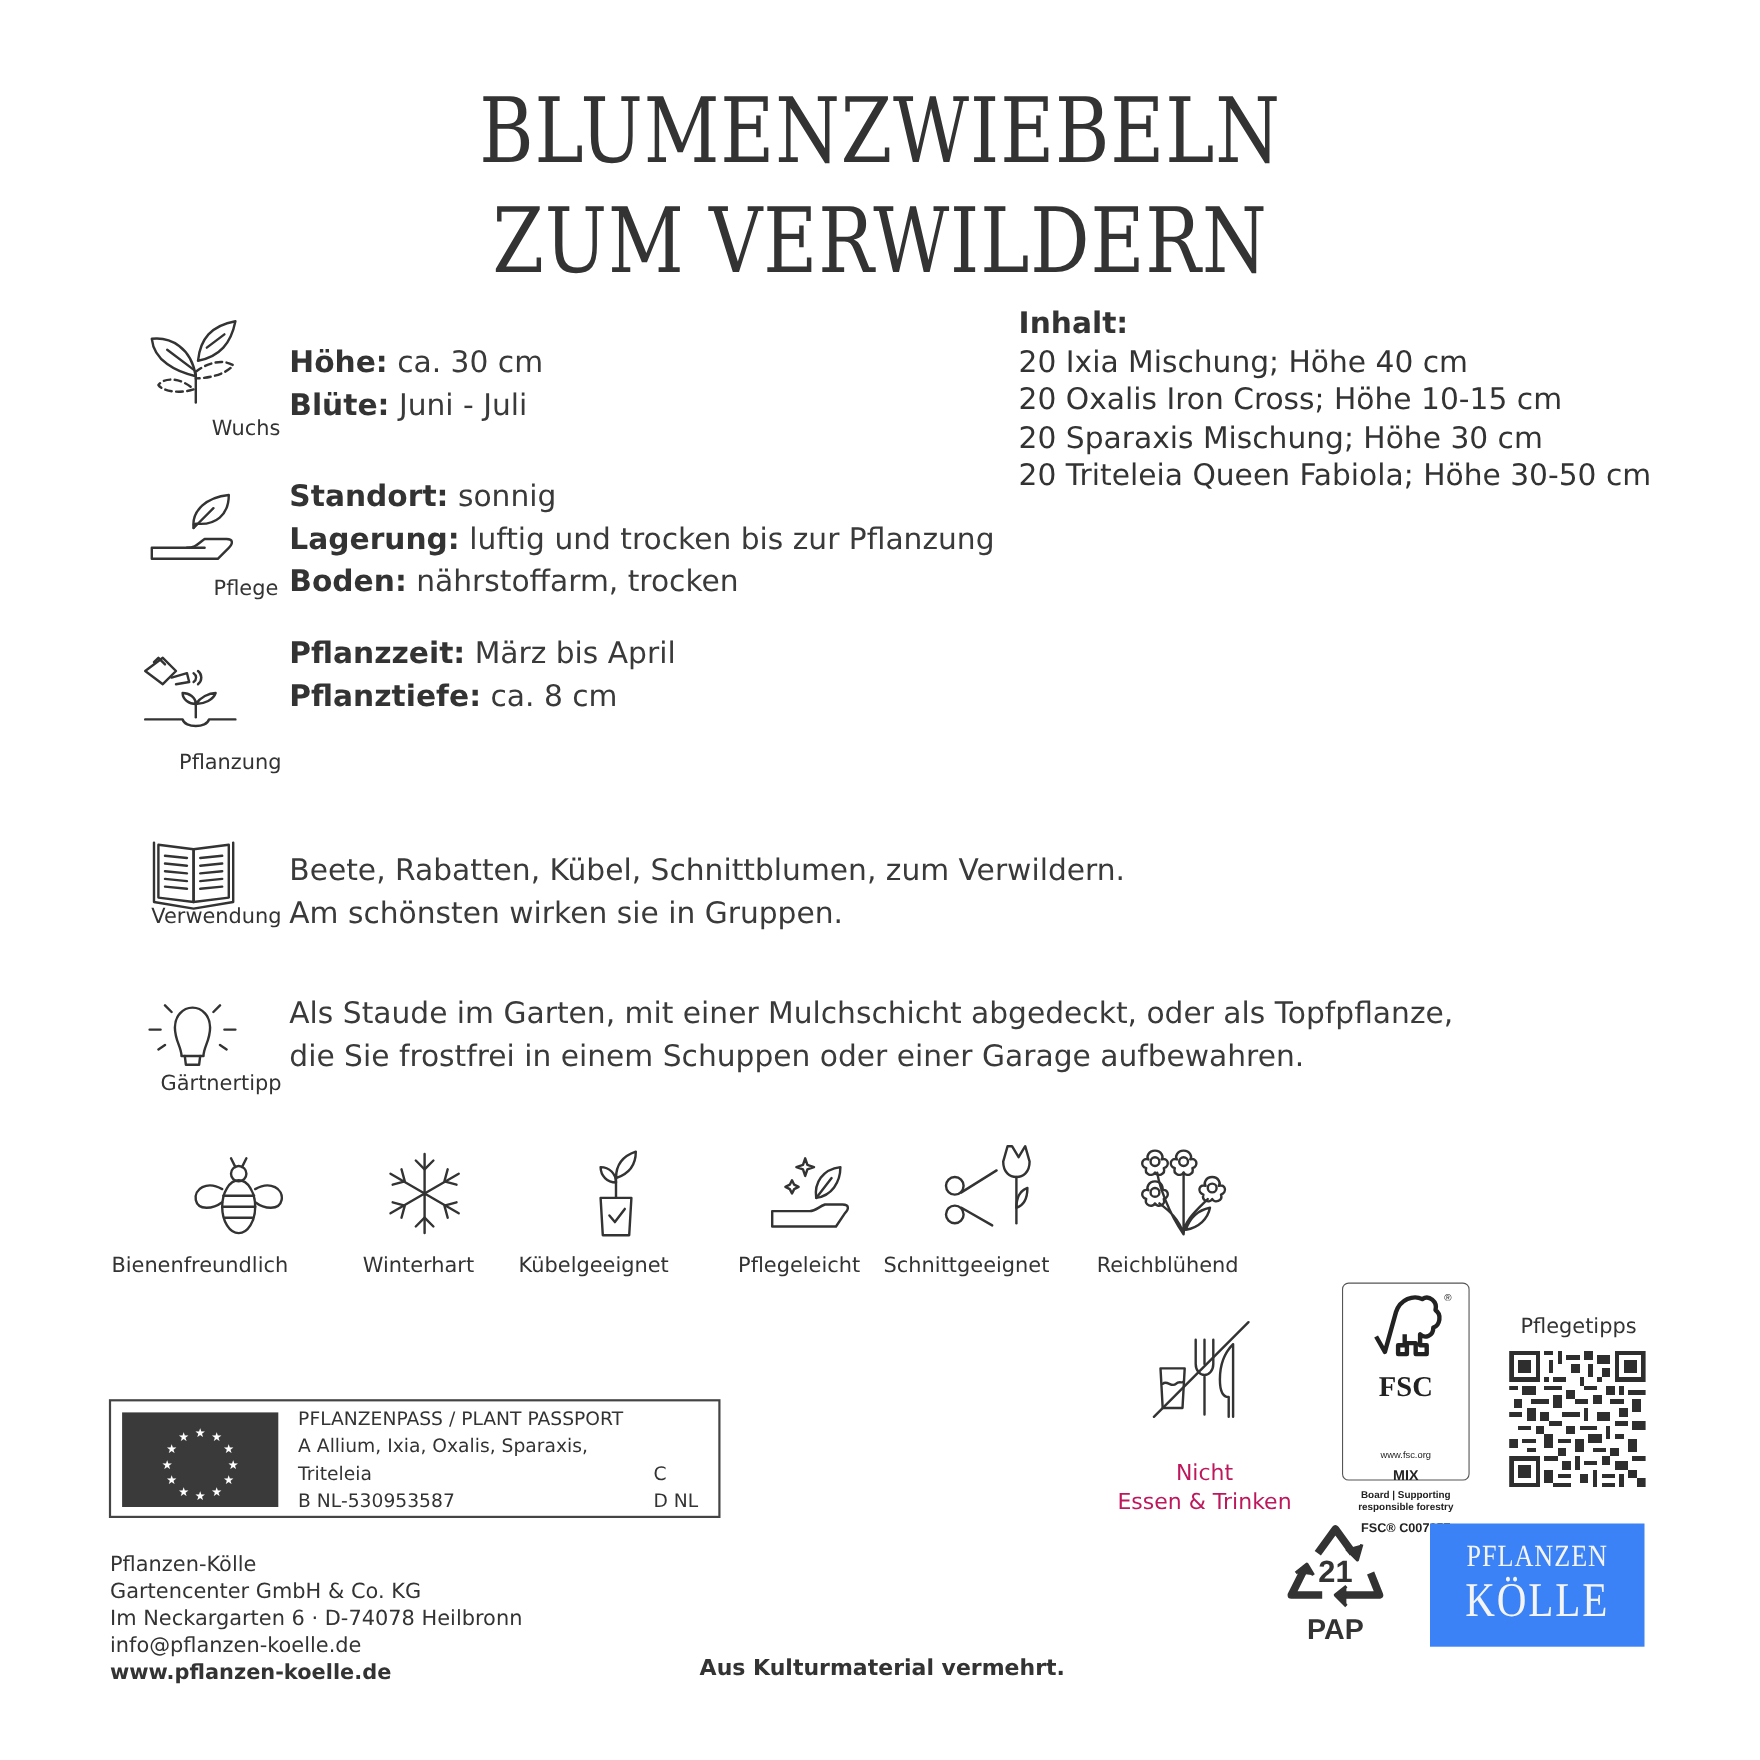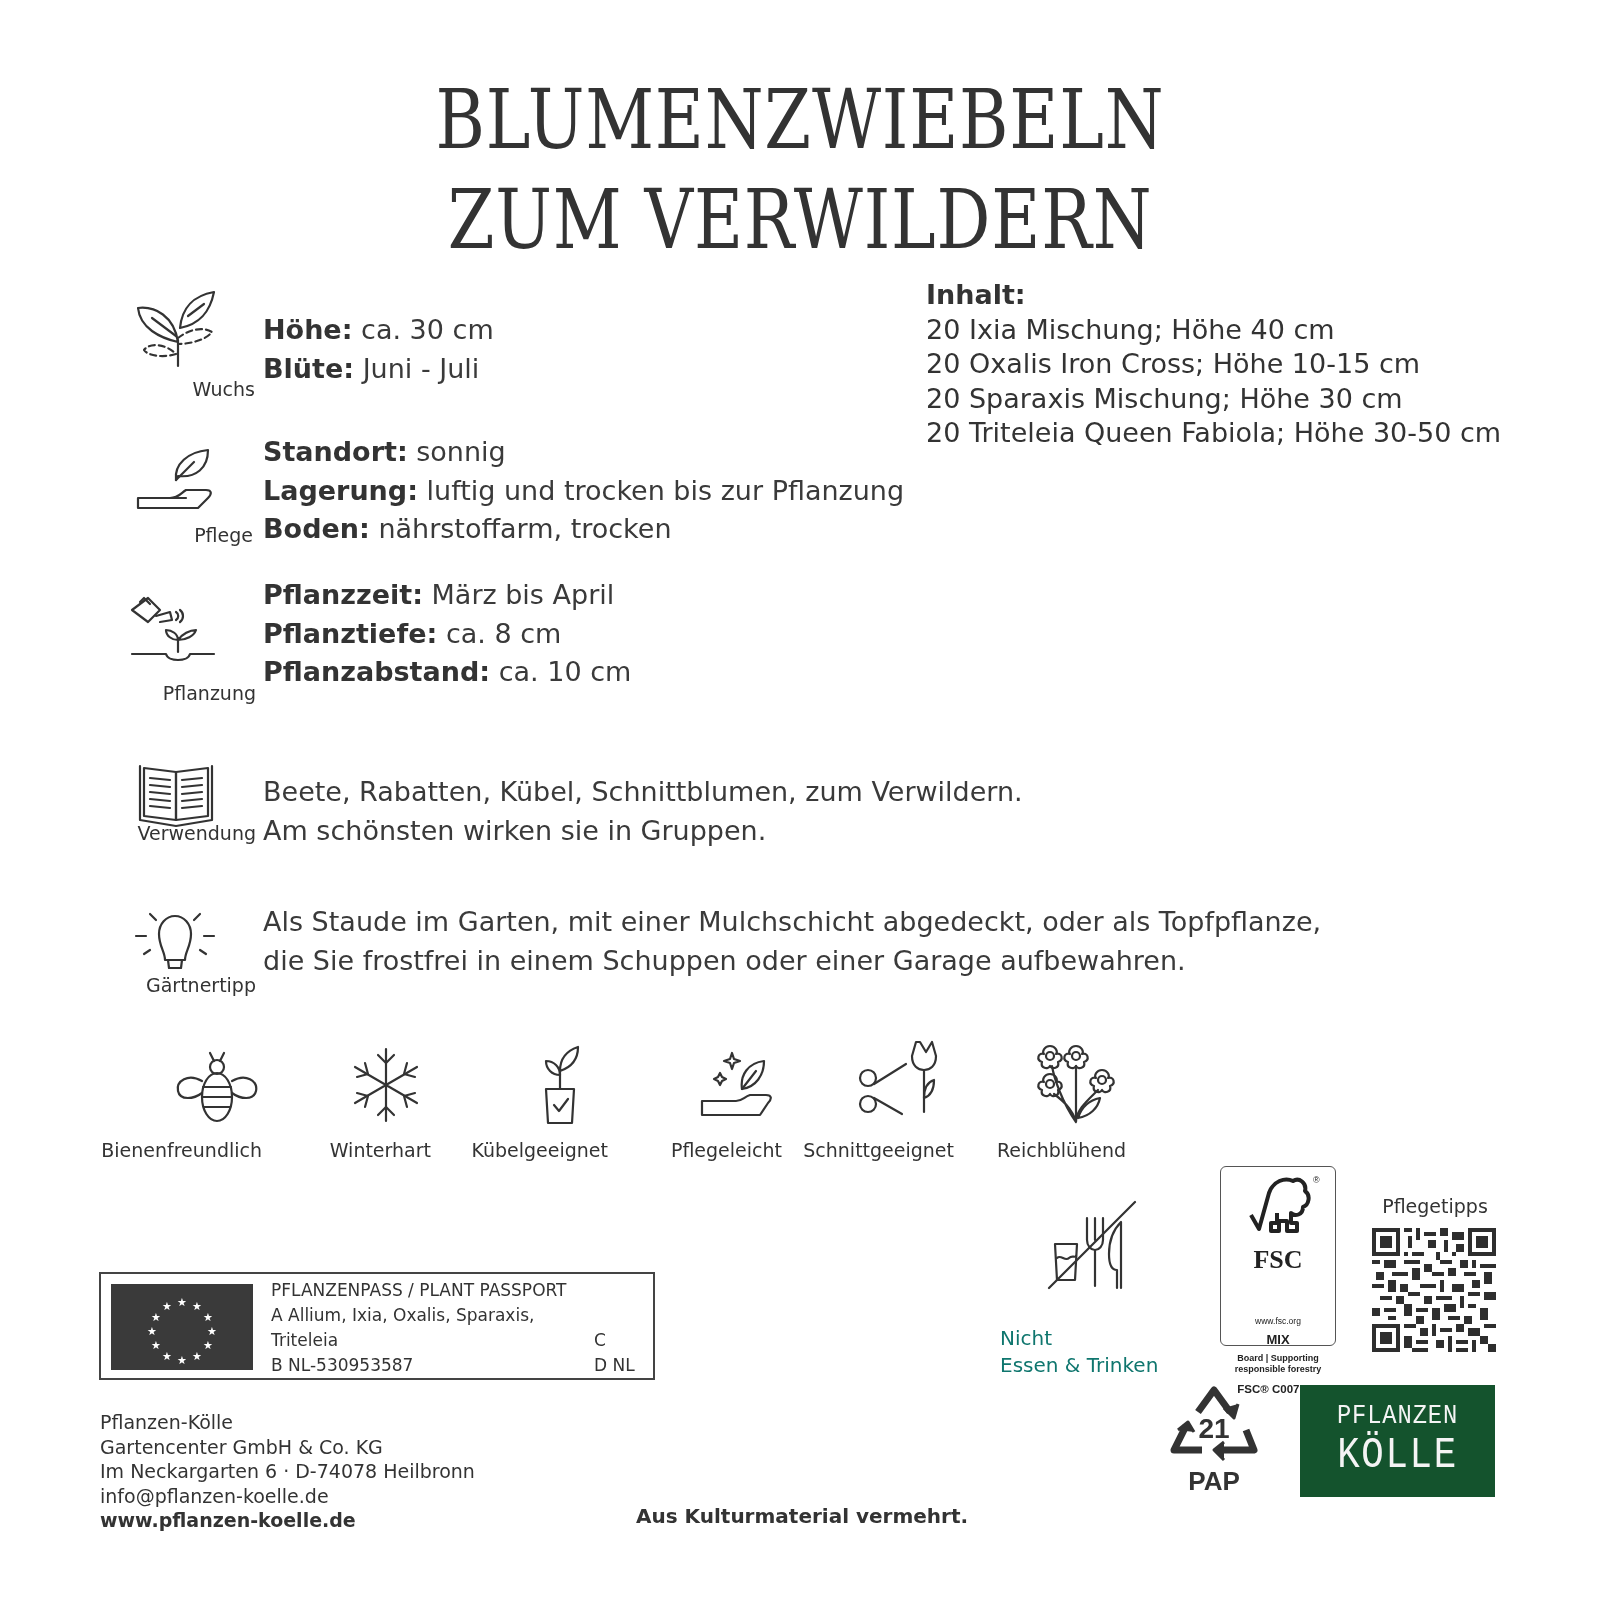--- a/index.html
+++ b/index.html
@@ -15,32 +15,32 @@
   .inhalt .h{font-weight:bold;}
   .feat{width:170px;text-align:right;}
   .feat .lbl{font-size:19px;color:#333;margin-top:10px;white-space:nowrap;}
   .passport{left:99px;top:1272px;width:556px;height:108px;border:2px solid #444;box-sizing:border-box;}
   .passport .flag{position:absolute;left:10px;top:10px;width:142px;height:86px;background:#3a3a3a;}
   .passport .txt{position:absolute;left:170px;top:4px;font-size:17px;line-height:25px;color:#333;}
   .passport .cd{position:absolute;left:493px;top:54px;font-size:17px;line-height:25px;color:#333;}
   .addr{left:100px;top:1410px;font-size:19px;line-height:24.5px;color:#333;}
   .addr .bold{font-weight:bold;}
   .kultur{left:636px;top:1504px;font-size:20px;font-weight:bold;color:#333;}
-  .nicht{left:1000px;top:1325px;width:190px;font-size:20px;line-height:27px;color:#0f766e;}
+  .nicht{left:1000px;top:1325px;width:190px;text-align:center;font-size:20px;line-height:27px;color:#be185d;}
   .fsc{left:1220px;top:1166px;width:116px;height:180px;border:1.5px solid #555;border-radius:6px;box-sizing:border-box;text-align:center;font-family:"Liberation Sans",sans-serif;color:#222;}
   .fsc .name{font-family:"Liberation Serif",serif;font-weight:bold;font-size:26px;line-height:22px;margin-top:2px;}
   .fsc .url{font-size:8.5px;line-height:12px;margin-top:44px;}
   .fsc .mix{font-weight:bold;font-size:13px;line-height:18px;margin-top:4px;}
   .fsc .sup{font-weight:bold;font-size:9px;line-height:11px;margin-top:4px;}
   .fsc .code{font-weight:bold;font-size:11.5px;line-height:16px;margin-top:6px;}
   .qrlabel{left:1370px;top:1195px;width:130px;text-align:center;font-size:19px;color:#333;}
   .qr{left:1372px;top:1228px;width:124px;height:124px;}
   .recycle{left:1168px;top:1384px;width:92px;height:112px;}
   .recycle .pap{position:absolute;left:0;top:82px;width:92px;text-align:center;font-family:"Liberation Sans",sans-serif;font-weight:bold;font-size:26px;color:#333;}
-  .logo{left:1300px;top:1385px;width:195px;height:112px;background:#14532d;color:#f4f4f4;text-align:center;font-family:Liberation Mono, monospace;}
+  .logo{left:1300px;top:1385px;width:195px;height:112px;background:#3b82f6;color:#f4f4f4;text-align:center;font-family:Liberation Serif, serif;}
   .logo .l1{font-size:28px;line-height:30px;margin-top:16px;transform:scaleX(0.85);letter-spacing:1px;}
   .logo .l2{font-size:44px;line-height:48px;transform:scaleX(0.85);letter-spacing:2px;}
 </style>
 </head>
 <body>
 
 <div class="abs title">
   <div>BLUMENZWIEBELN</div>
   <div>ZUM VERWILDERN</div>
 </div>
@@ -81,21 +81,20 @@
   <path d="M50 14 C54 17 54 23 50 26"></path>
   <path d="M48 56 V42"></path>
   <path d="M48 44 C42 44 36 40 36 34 C42 34 48 38 48 44"></path>
   <path d="M48 44 C52 38 60 34 66 34 C64 40 56 44 48 44"></path>
   <path d="M2 58 H36 C38 66 58 66 60 58 H84"></path>
 </svg>
 <div class="abs iconlabel" style="left:96px;top:682px">Pflanzung</div>
 <div class="abs info" style="left:263px;top:576px">
   <div><b>Pflanzzeit:</b><span> März bis April</span></div>
   <div><b>Pflanztiefe:</b><span> ca. 8 cm</span></div>
-  <div><b>Pflanzabstand:</b><span> ca. 10 cm</span></div>
 </div>
 
 <svg class="abs ico" style="left:138px;top:764px" width="76" height="64" viewBox="0 0 76 64">
   <path d="M2 2 V56 L38 62 L74 56 V2"></path>
   <path d="M6 4 V52 L38 56 V8 L6 4 Z"></path>
   <path d="M70 4 V52 L38 56 V8 L70 4 Z"></path>
   <path d="M12 14 L32 16 M12 21 L32 23 M12 28 L32 30 M12 35 L32 37 M12 42 L32 44"></path>
   <path d="M44 16 L64 14 M44 23 L64 21 M44 30 L64 28 M44 37 L64 35 M44 44 L64 42"></path>
 </svg>
 <div class="abs iconlabel" style="left:96px;top:822px">Verwendung</div>

